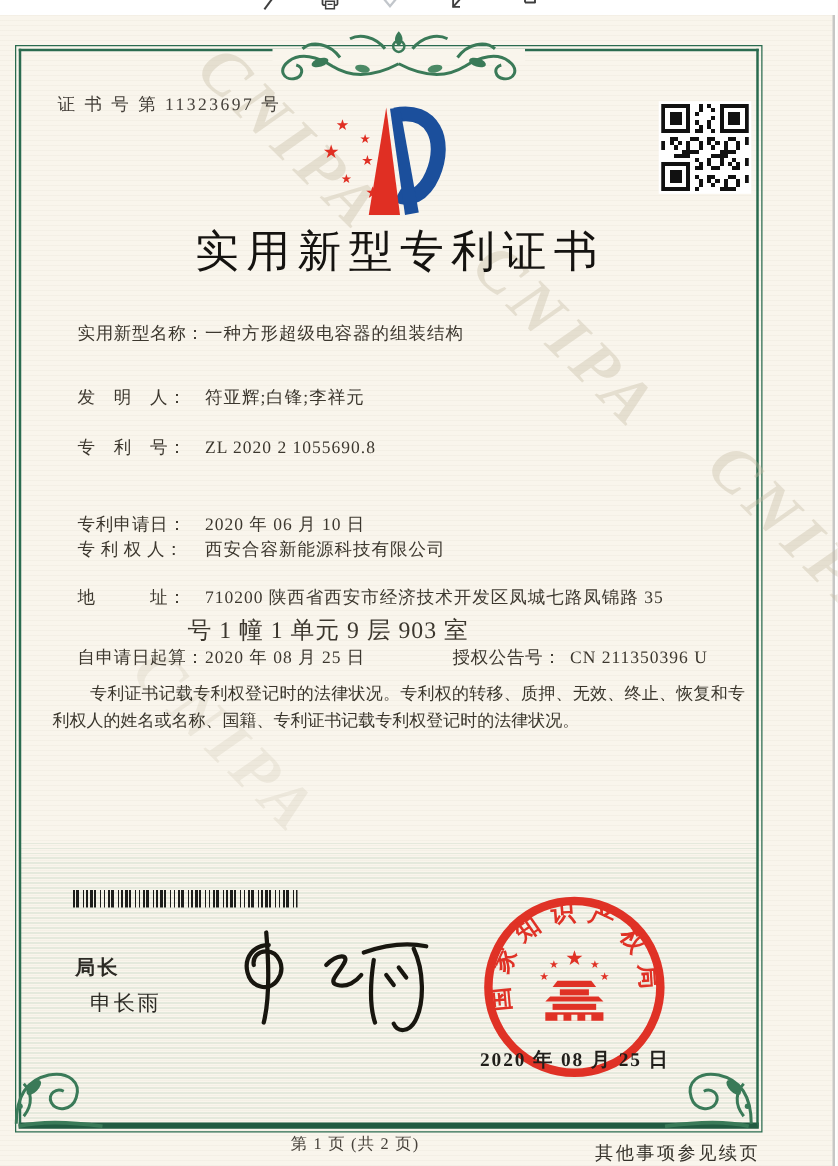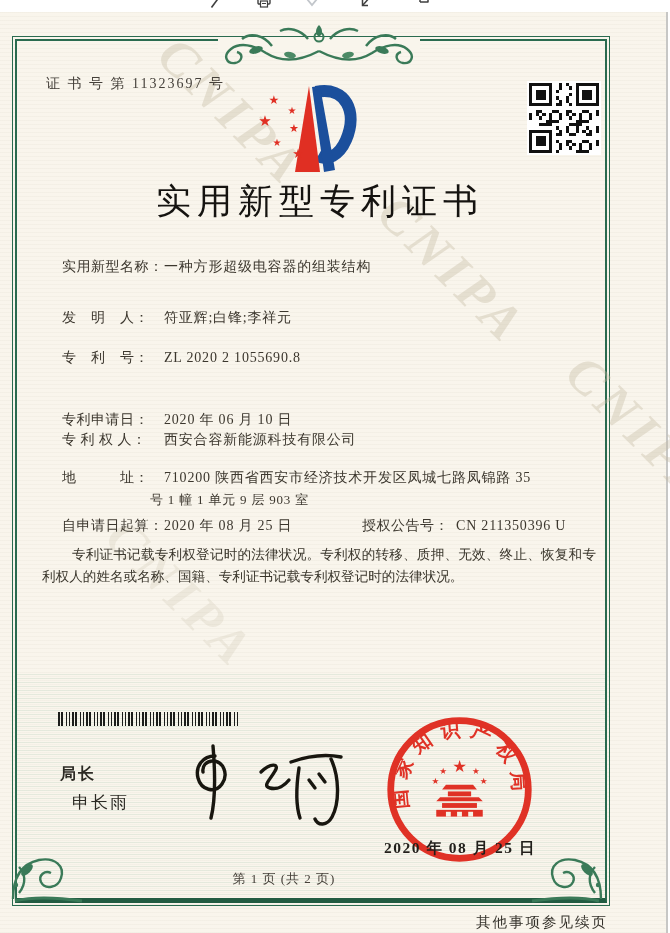--- a/index.html
+++ b/index.html
@@ -19,35 +19,35 @@
   .watermark{position:absolute;font-family:"Liberation Serif",serif;font-style:italic;font-weight:700;
         font-size:52px;letter-spacing:6px;color:rgba(196,186,162,0.38);transform:rotate(45deg);white-space:nowrap;z-index:1;}
   .certno{position:absolute;left:46px;top:63px;font-size:14px;letter-spacing:2px;color:#45403a;z-index:3;}
   .logo{position:absolute;left:250px;top:72px;z-index:3;}
   .title{position:absolute;left:150px;top:166px;width:340px;text-align:center;font-size:35px;font-weight:400;
          letter-spacing:6px;color:#151310;z-index:3;white-space:nowrap;}
   .qr{position:absolute;left:527px;top:69px;z-index:3;background:#fff;padding:2px;}
   .row{position:absolute;left:46px;font-size:14px;color:#3c372e;white-space:nowrap;z-index:3;margin-left:16px;}
   .lbl{display:inline-block;width:102px;letter-spacing:0.5px;}
   .val{letter-spacing:0.8px;}
-  .addr2{position:absolute;left:150px;font-size:13px;color:#3c372e;z-index:3;letter-spacing:0.8px;}
+  .addr2{position:absolute;left:150px;font-size:19px;color:#3c372e;z-index:3;letter-spacing:0.8px;}
   .grant-right{position:absolute;left:300px;top:0;}
   .paras{position:absolute;left:42px;top:532px;width:554px;font-size:13.6px;line-height:21.5px;
          color:#3a362c;text-align:justify;z-index:3;}
   .paras p{margin:0 0 2px 0;text-indent:2.2em;}
   .barcode{position:absolute;left:58px;top:700px;width:180px;height:14px;z-index:3;
          background:repeating-linear-gradient(90deg,#1d1d1b 0 2px,transparent 2px 3px,#1d1d1b 3px 5px,
          transparent 5px 8px,#1d1d1b 8px 9px,transparent 9px 11px,#1d1d1b 11px 12px,transparent 12px 14px);}
   .signer-title{position:absolute;left:60px;top:752px;font-size:16px;font-weight:700;color:#2c2a24;z-index:4;letter-spacing:2px;}
   .signer-name{position:absolute;left:72px;top:779px;font-size:17px;font-weight:400;color:#2c2a24;z-index:4;letter-spacing:2px;}
   .signature{position:absolute;left:185px;top:726px;z-index:4;}
   .seal{position:absolute;left:382px;top:700px;z-index:3;opacity:0.93;}
   .seal-date{position:absolute;left:384px;top:826px;font-size:15.5px;font-weight:700;color:#211f1b;
          letter-spacing:1.5px;z-index:5;white-space:nowrap;}
-  .footer{position:absolute;left:12px;top:858px;width:488px;text-align:center;font-size:13px;
+  .footer{position:absolute;left:12px;top:894px;width:488px;text-align:center;font-size:13px;
          color:#46413a;z-index:4;letter-spacing:1px;padding-left:28px;}
   .continuation{position:absolute;left:12px;top:901px;width:596px;text-align:right;font-size:14.5px;
          color:#35322b;z-index:4;letter-spacing:2px;}
   .ornament{position:absolute;left:200px;top:7px;z-index:5;}
   .corner{position:absolute;z-index:5;}
   .corner.bl{left:8px;top:829px;}
   .corner.br{left:528px;top:829px;}
 </style>
 </head>
 <body>

